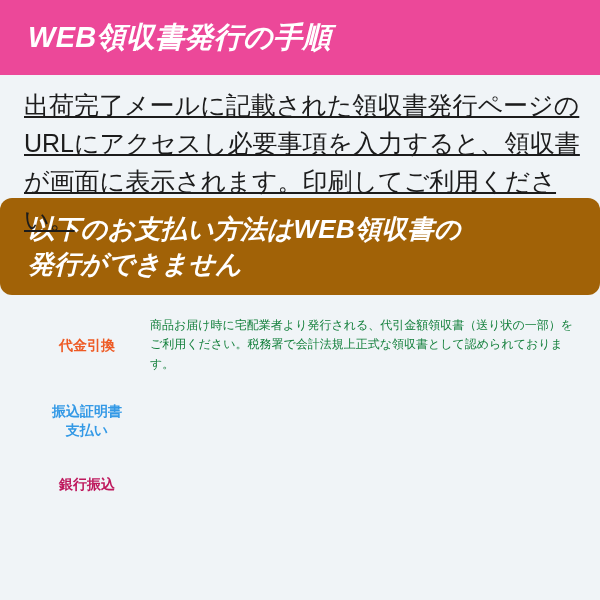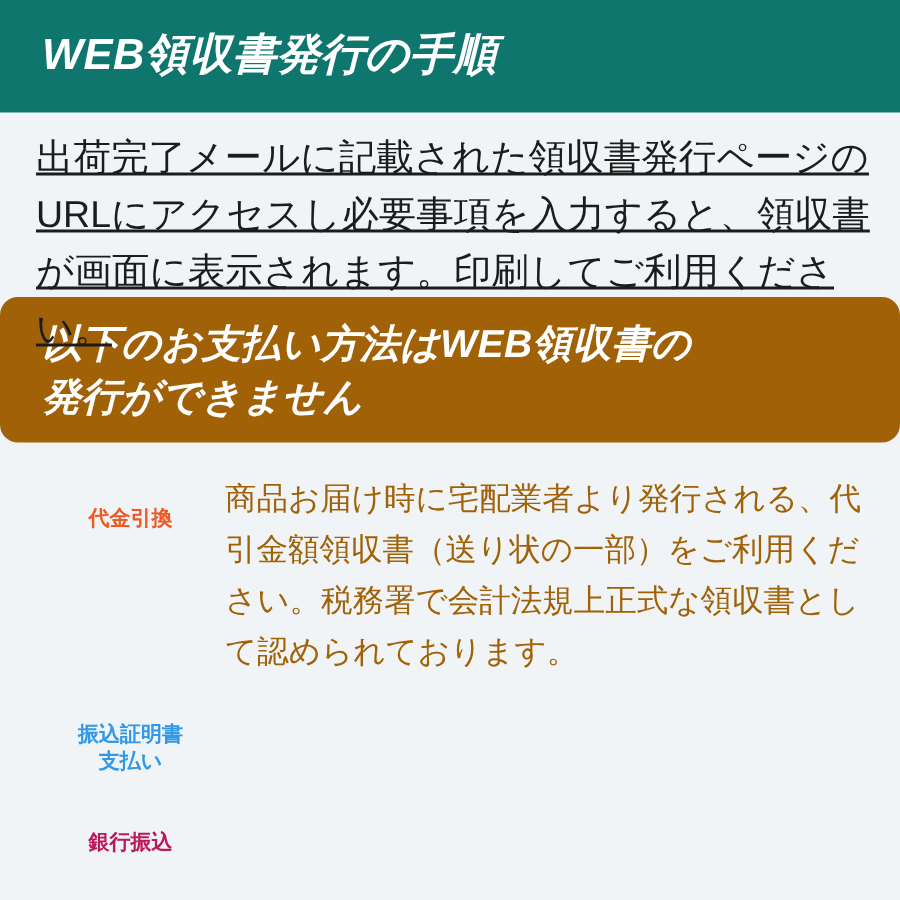--- a/index.html
+++ b/index.html
@@ -98,33 +98,33 @@
     padding-top: 24px;
     box-sizing: border-box;
   }
 
   .method-row.two-line-label .method-label {
     padding-top: 16px;
   }
 
   .method-desc {
     flex: 1 1 auto;
-    font-size: 21px;
+    font-size: 12px;
     line-height: 1.62;
-    color: #a16207;
+    color: #15803d;
     padding-top: 4px;
     padding-left: 2px;
   }
 </style>
 </head>
 <body style="background: rgb(240, 244, 247);">
 
 <div class="page">
 
-  <div class="banner banner-1" style="background: #0f766e;">
+  <div class="banner banner-1" style="background: #ec4899;">
     <h1 class="banner-title">WEB領収書発行の手順</h1>
   </div>
 
   <p class="intro">出荷完了メールに記載された領収書発行ページのURLにアクセスし必要事項を入力すると、領収書が画面に表示されます。印刷してご利用ください。</p>
 
   <div class="banner banner-2" style="background: #a16207; border-radius: 12px;">
     <h2 class="banner-title">以下のお支払い方法はWEB領収書の
 発行ができません</h2>
   </div>
 

